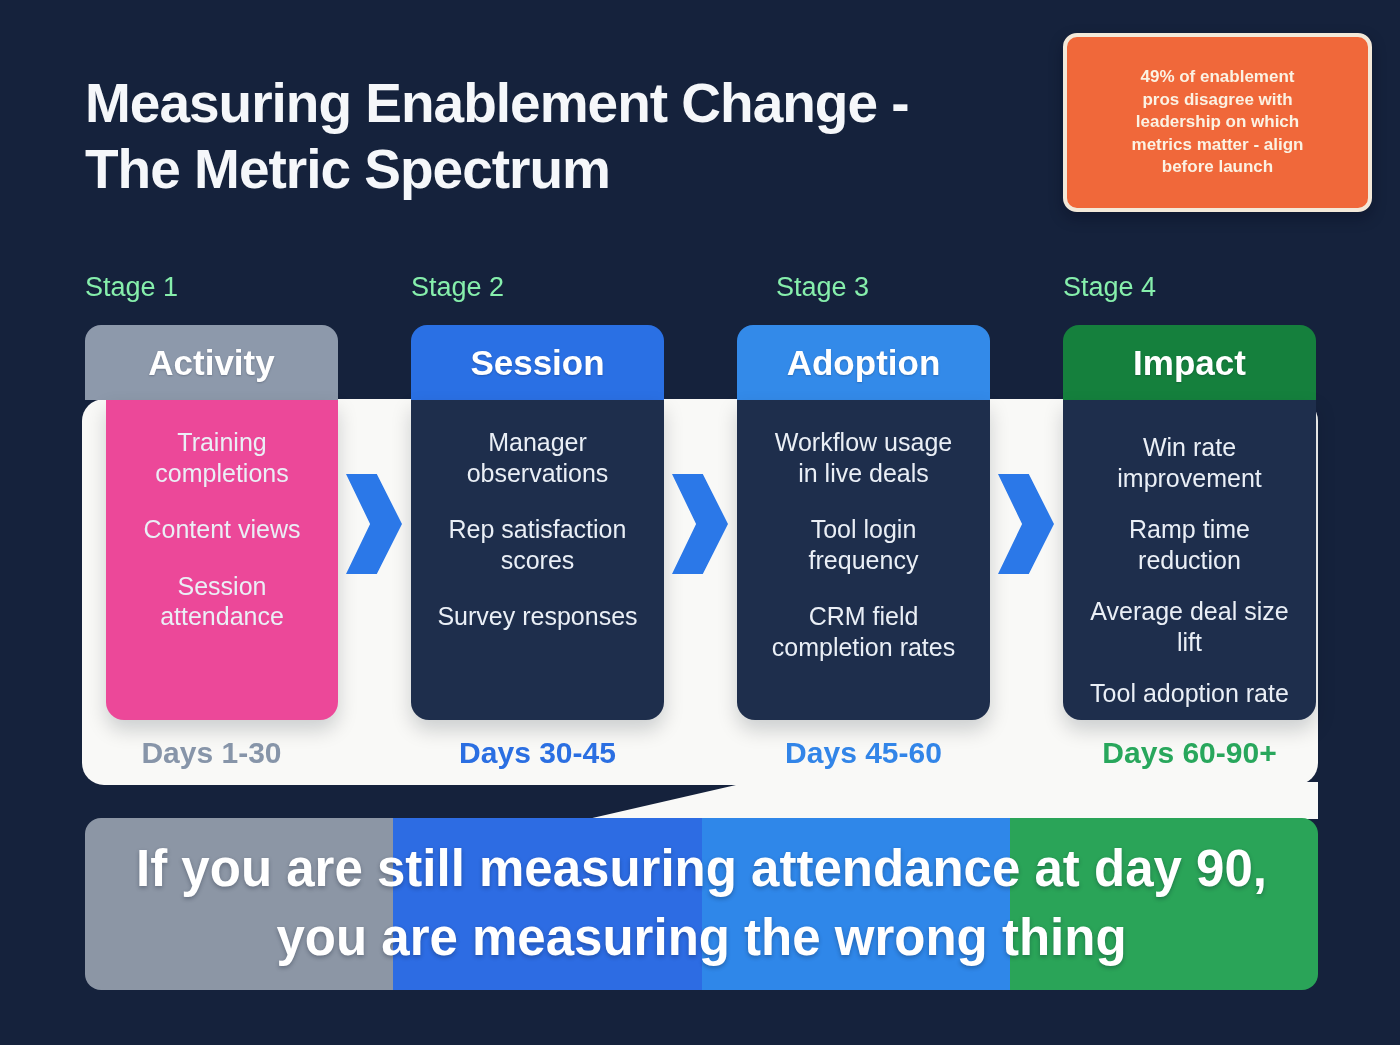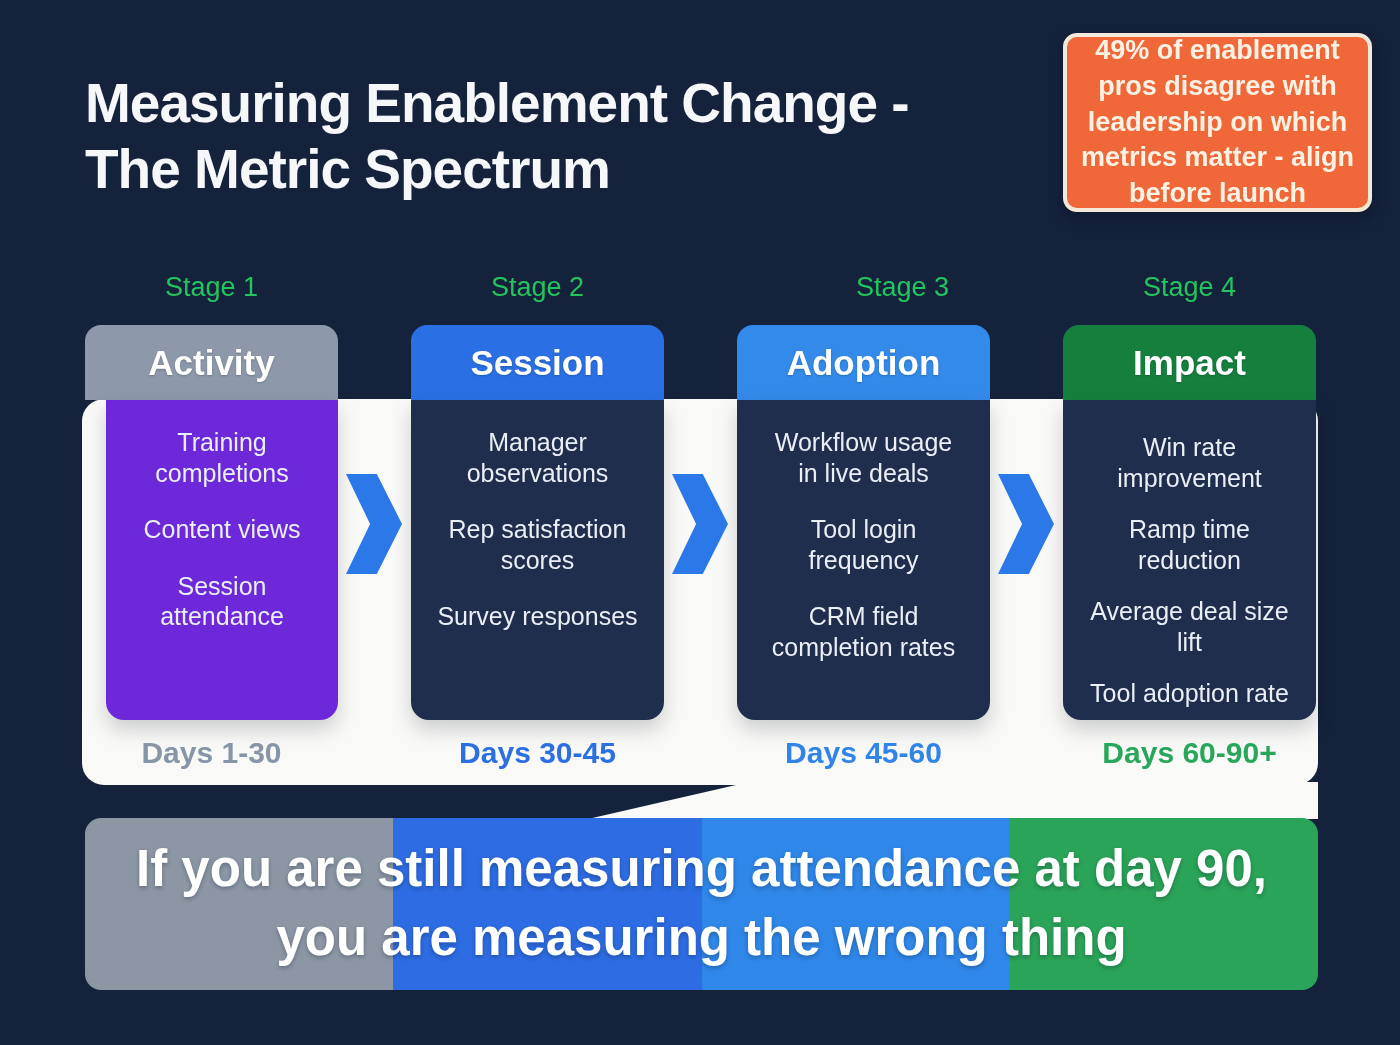--- a/index.html
+++ b/index.html
@@ -35,36 +35,36 @@
     width: 309px;
     height: 179px;
     border-radius: 14px;
     border: 4px solid #F3E9D9;
     display: flex;
     align-items: center;
     justify-content: center;
     box-shadow: 0 6px 14px rgba(5,10,25,0.35);
   }
   .callout-text {
-    font-size: 27px;
+    font-size: 17px;
     font-weight: 700;
     line-height: 1.33;
     text-align: center;
     white-space: pre-line;
     padding: 0 8px;
   }
   
   .stage-label {
     position: absolute;
     top: 272px;
     width: 253px;
-    text-align: center;
+    text-align: left;
     font-size: 27px;
     font-weight: 400;
-    color: #22c55e;
+    color: #86efac;
   }
   
   .white-band {
     position: absolute;
     left: 82px;
     top: 399px;
     width: 1236px;
     height: 386px;
     border-radius: 22px;
   }
@@ -178,21 +178,21 @@
   <div class="stage-label" style="left:85px">Stage 1</div>
   <div class="stage-label" style="left:411px">Stage 2</div>
   <div class="stage-label" style="left:776px">Stage 3</div>
   <div class="stage-label" style="left:1063px">Stage 4</div>
 
   <div class="white-band" style="background: rgb(249, 249, 247);"></div>
   <div class="white-band-ext" style="background: rgb(249, 249, 247);"></div>
 
   <div class="stage-column" style="left:85px">
     <div class="col-header" style="background: rgb(141, 153, 171);">Activity</div>
-    <div class="col-body" style="background: #6d28d9; margin-left: 21px;">
+    <div class="col-body" style="background: #ec4899; margin-left: 21px;">
       <div class="stage-item">Training
 completions</div>
       <div class="stage-item">Content views</div>
       <div class="stage-item">Session
 attendance</div>
     </div>
   </div>
 
   <div class="stage-column" style="left:411px">
     <div class="col-header" style="background: rgb(42, 112, 228);">Session</div>

